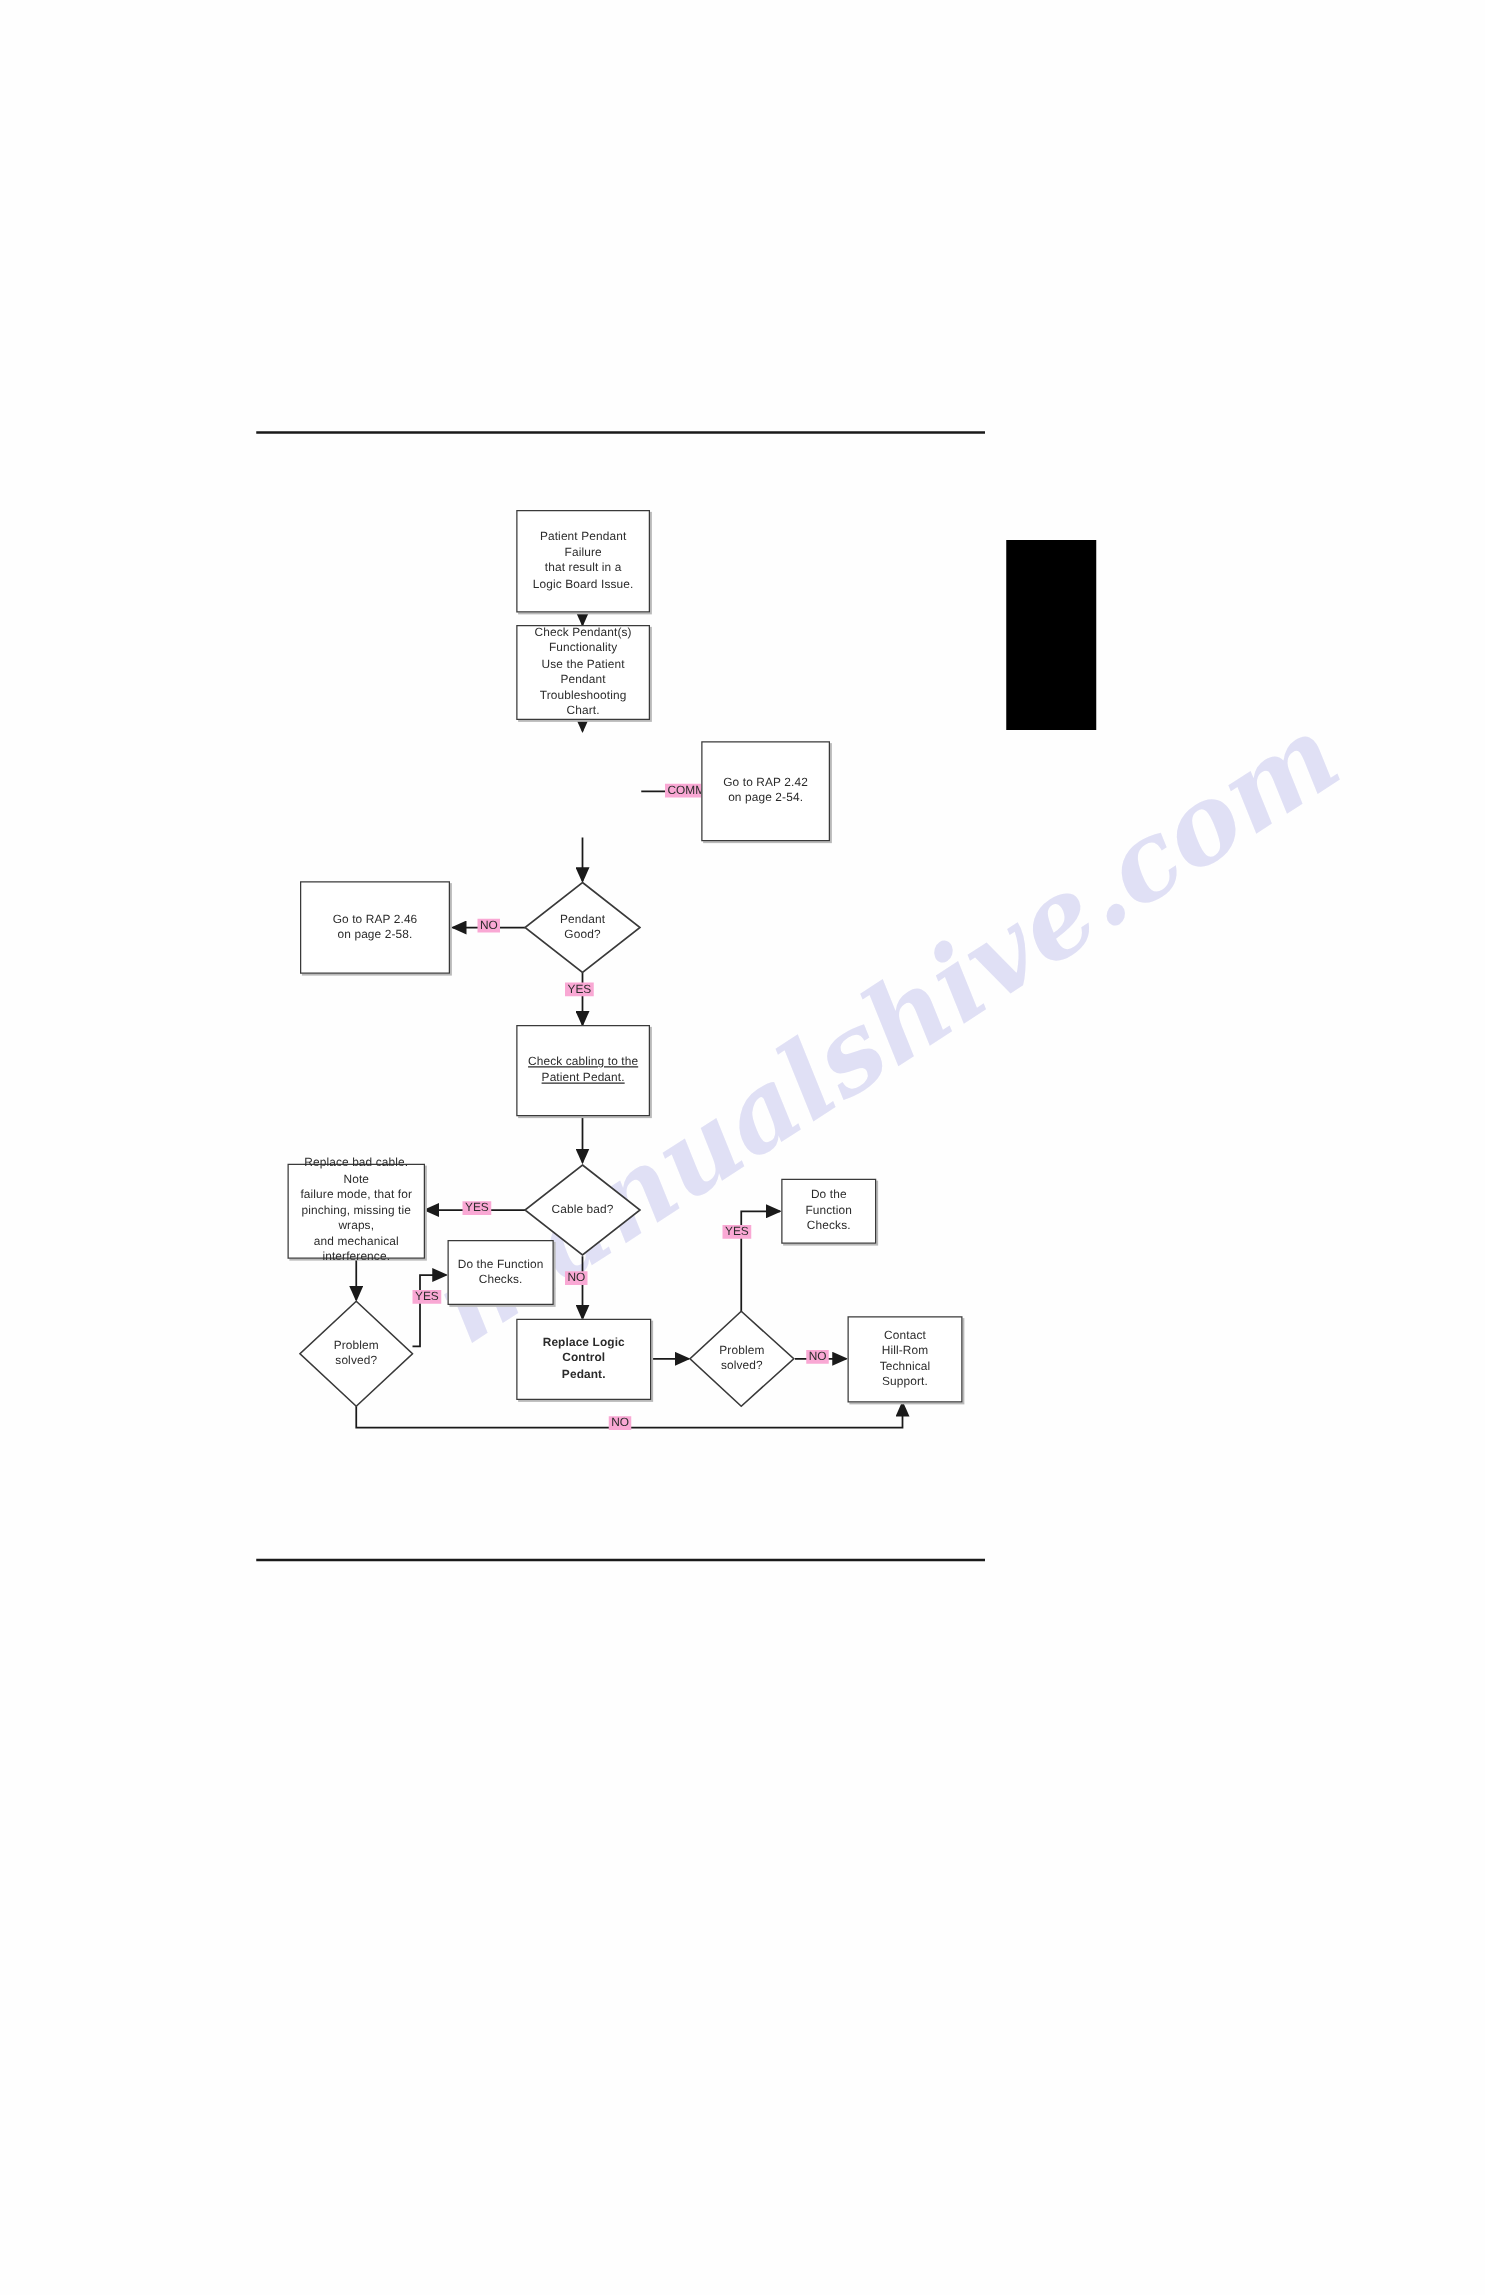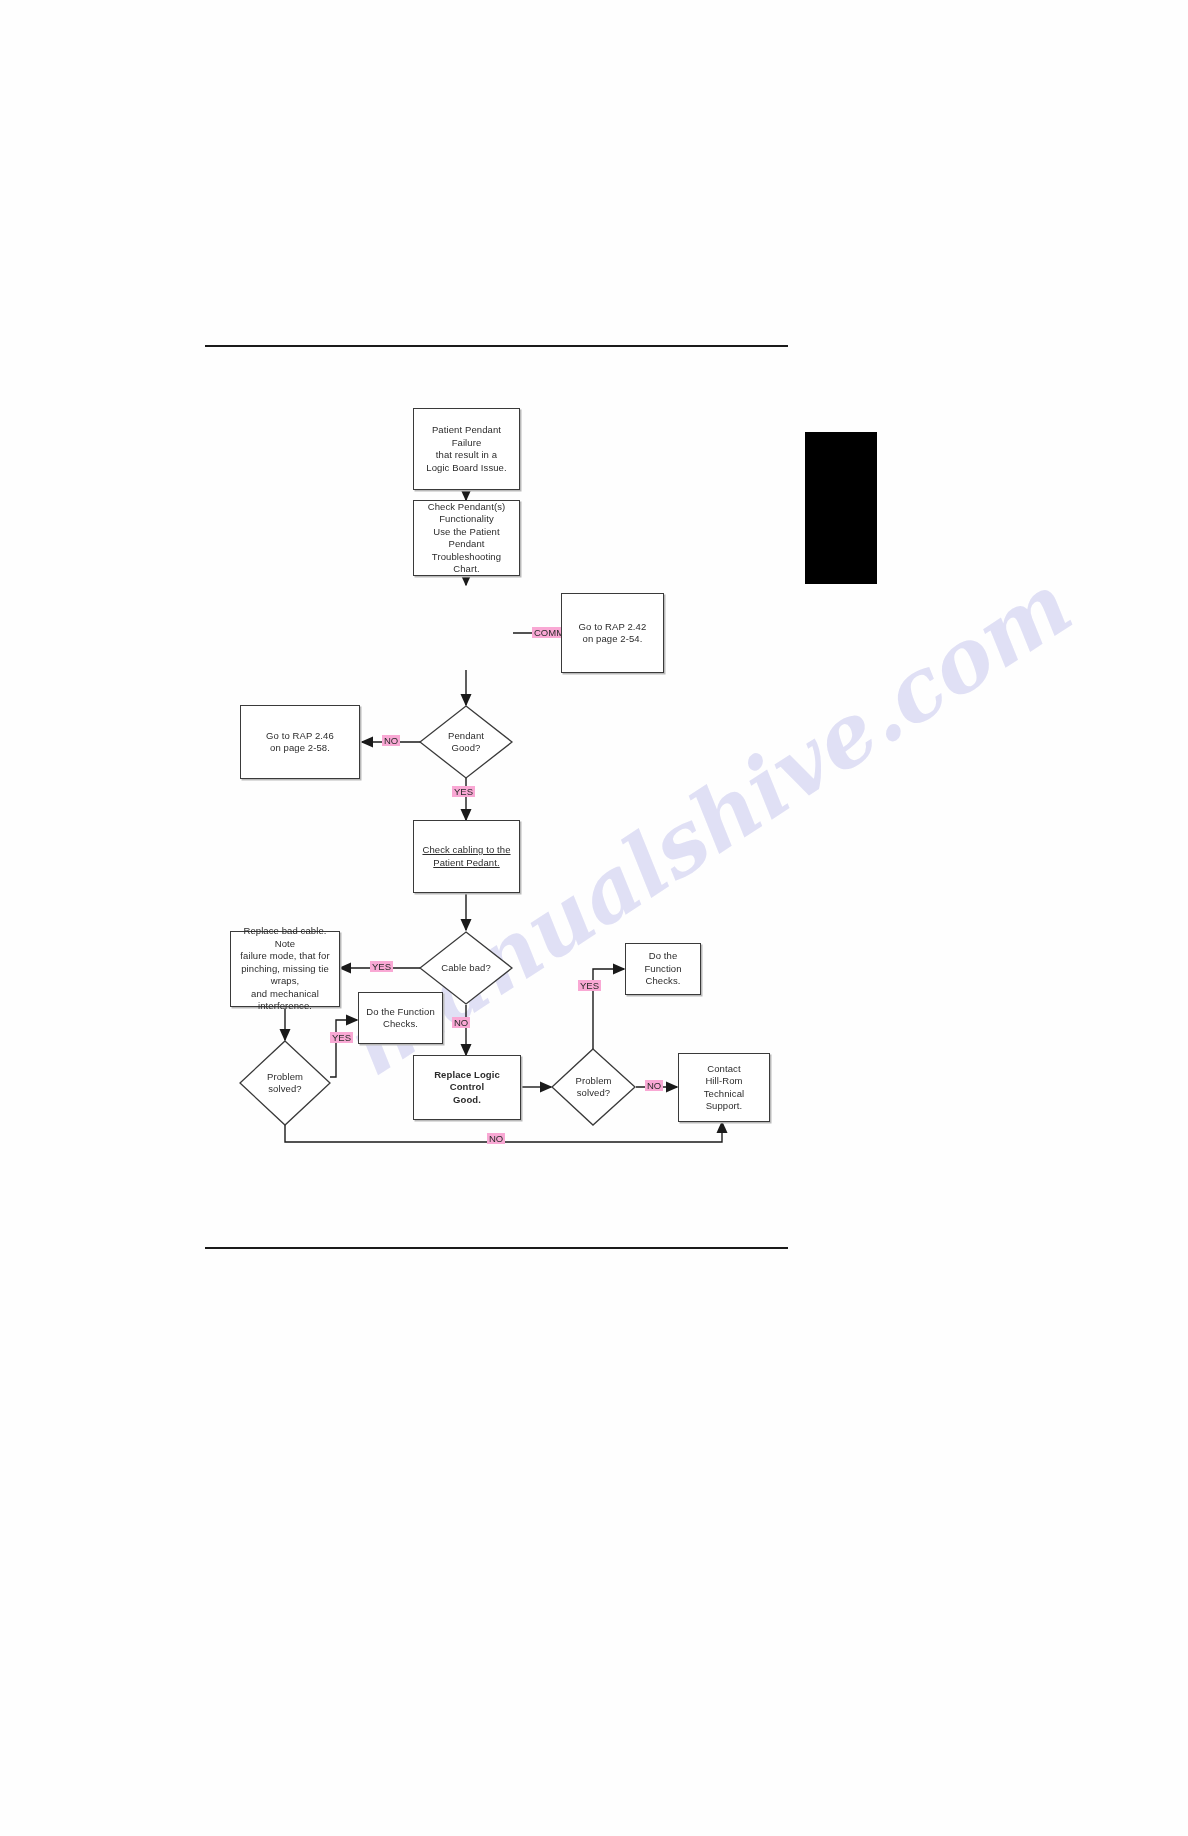--- a/index.html
+++ b/index.html
@@ -203,21 +203,21 @@
     <div class="node box" style="left:358px;top:612px;width:85px;height:52px;">
       <div class="txt">
         <div>Do the Function</div>
         <div>Checks.</div>
       </div>
     </div>
 
     <div class="node box" style="left:413px;top:675px;width:108px;height:65px;font-weight:bold;">
       <div class="txt">
         <div>Replace Logic Control</div>
-        <div>Good.</div>
+        <div>Pedant.</div>
       </div>
     </div>
 
     <div class="node diamond" style="left:551px;top:668px;width:85px;height:78px;">
       <svg class="dshape" viewBox="0 0 85 78">
         <polygon points="42,1 84,39 42,77 1,39" fill="#ffffff" stroke="#3a3a3a" stroke-width="1.3"></polygon>
       </svg>
       <div class="txt">
         <div>Problem</div>
         <div>solved?</div>

